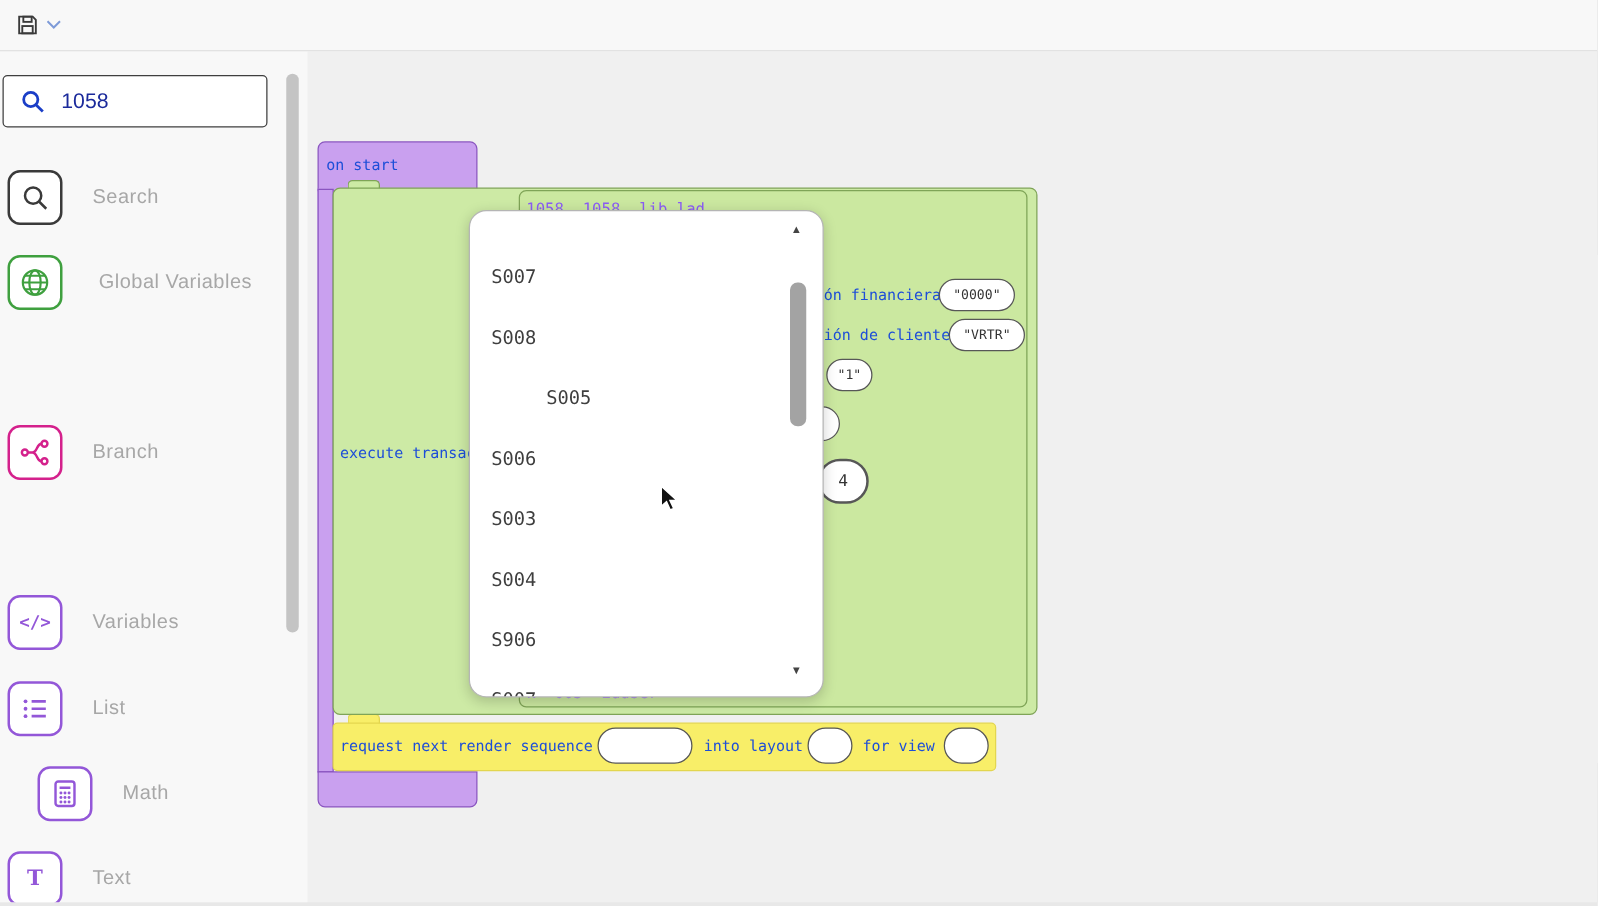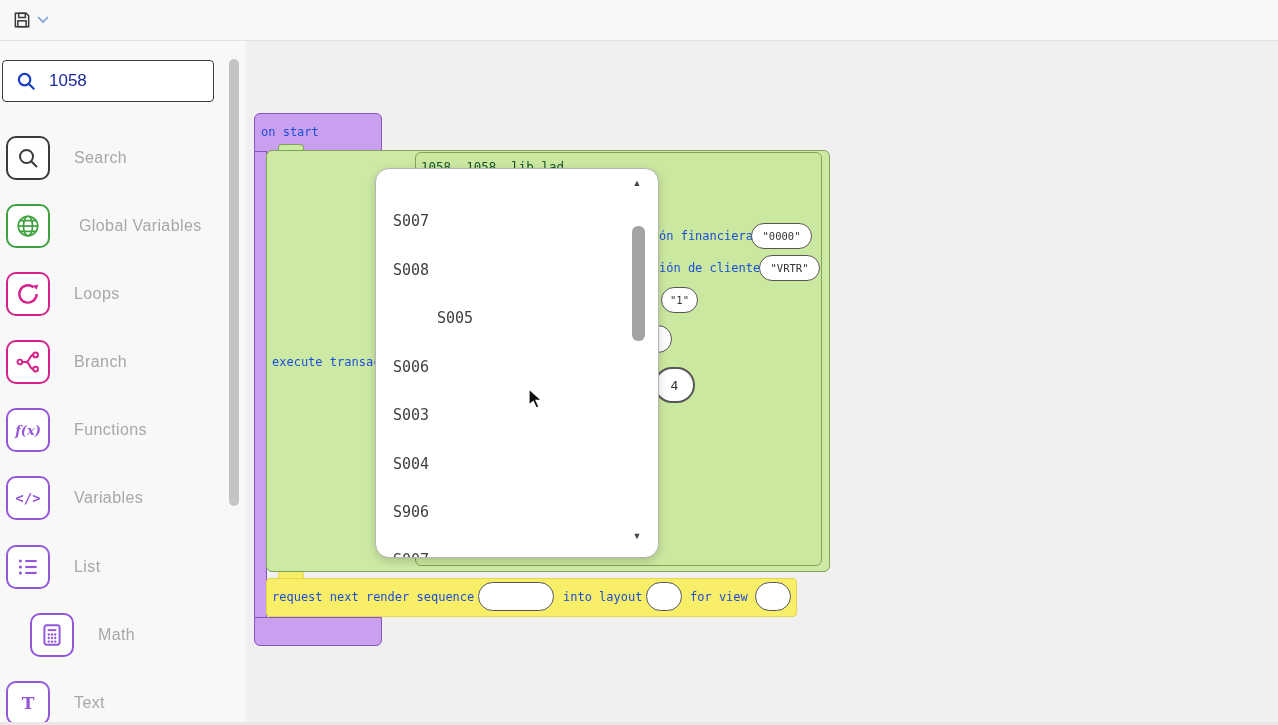--- a/index.html
+++ b/index.html
@@ -28,21 +28,21 @@
   .oval{position:absolute;background:#fff;border:1px solid #575757;border-radius:999px;
         display:flex;align-items:center;justify-content:center;
         font:10.5px "DejaVu Sans Mono",monospace;color:#333;z-index:2;cursor:pointer;box-sizing:border-box;}
   
   .dropdown{position:absolute;left:375px;top:168px;width:282px;height:388px;background:#fff;
             border:1px solid #b5b5b5;border-radius:14px;box-shadow:0 3px 10px rgba(0,0,0,.18);
             z-index:10;overflow:hidden;}
   .dd-item{position:absolute;left:17px;font:15px "DejaVu Sans Mono",monospace;color:#3e3e3e;cursor:pointer;white-space:pre;}
   .dd-arrow{position:absolute;left:250px;width:22px;text-align:center;font-size:9px;color:#444;cursor:pointer;}
   .dd-thumb{position:absolute;left:256px;top:57px;width:13px;height:115px;background:#a3a3a3;border-radius:6px;cursor:pointer;}
-  .clip-text{position:absolute;font:12.5px "DejaVu Sans Mono",monospace;color:#14532d;z-index:2;white-space:pre;}
+  .clip-text{position:absolute;font:12.5px "DejaVu Sans Mono",monospace;color:#8b5cf6;z-index:2;white-space:pre;}
   svg{display:block;}
 </style>
 </head>
 <body>
 
 <div class="stage">
 
   <div class="topbar">
     <span class="tb-icon" style="left:12px;top:10px;">
       <svg width="20" height="20" viewBox="0 0 24 24" fill="none" stroke="#3a3a3a" stroke-width="1.8">
@@ -87,48 +87,33 @@
         <svg width="26" height="26" viewBox="0 0 24 24" fill="none" stroke="currentColor" stroke-width="1.6">
           <circle cx="12" cy="12" r="9"></circle>
             <ellipse cx="12" cy="12" rx="4.2" ry="9"></ellipse>
           <line x1="3" y1="12" x2="21" y2="12"></line>
             <path d="M4.6 7h14.8M4.6 17h14.8"></path>
         </svg>
       </span>
       <span class="cat-label">Global Variables</span>
     </div>
 
-    <div class="cat" style="top:229px;color:#d4218c;">
-      <span class="icon-box">
-        <svg width="26" height="26" viewBox="0 0 24 24" fill="none" stroke="currentColor" stroke-width="2.2">
-          <path d="M20 12a8 8 0 1 1-2.9-6.2"></path>
-          <path d="M21.5 3.2l-5.1 1.1 3.5 3.8z" fill="currentColor" stroke="none"></path>
-        </svg>
-      </span>
-      <span class="cat-label">Loops</span>
-    </div>
 
     <div class="cat" style="top:297px;color:#d4218c;">
       <span class="icon-box">
         <svg width="26" height="26" viewBox="0 0 24 24" fill="none" stroke="currentColor" stroke-width="1.8">
           <circle cx="4.5" cy="12" r="2.2"></circle>
             <circle cx="19" cy="5.5" r="2.2"></circle>
             <circle cx="19" cy="18.5" r="2.2"></circle>
           <path d="M7 12h3c4 0 3-6.5 6.8-6.5M10 12c4 0 3 6.5 6.8 6.5"></path>
         </svg>
       </span>
       <span class="cat-label">Branch</span>
     </div>
 
-    <div class="cat" style="top:365px;color:#9357d8;">
-      <span class="icon-box">
-        <span style="font:italic 600 13px 'DejaVu Serif',serif;">f(x)</span>
-      </span>
-      <span class="cat-label">Functions</span>
-    </div>
 
     <div class="cat" style="top:433px;color:#9357d8;">
       <span class="icon-box">
         <span style="font:600 14px 'DejaVu Sans Mono',monospace;">&lt;/&gt;</span>
       </span>
       <span class="cat-label">Variables</span>
     </div>
 
     <div class="cat" style="top:502px;color:#9357d8;">
       <span class="icon-box">

